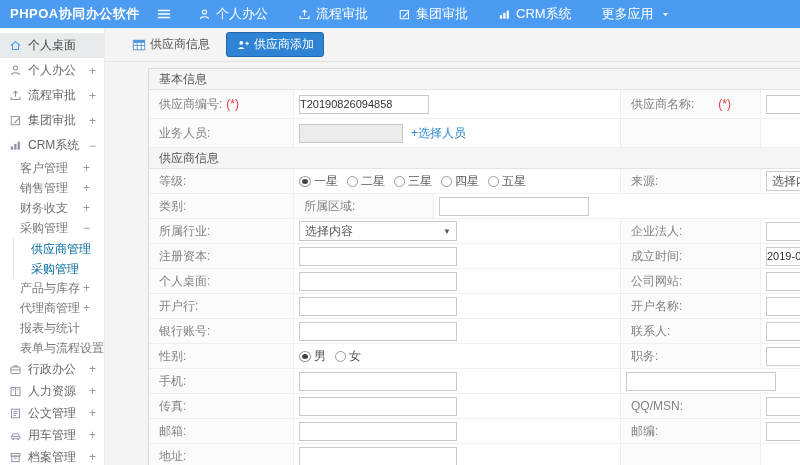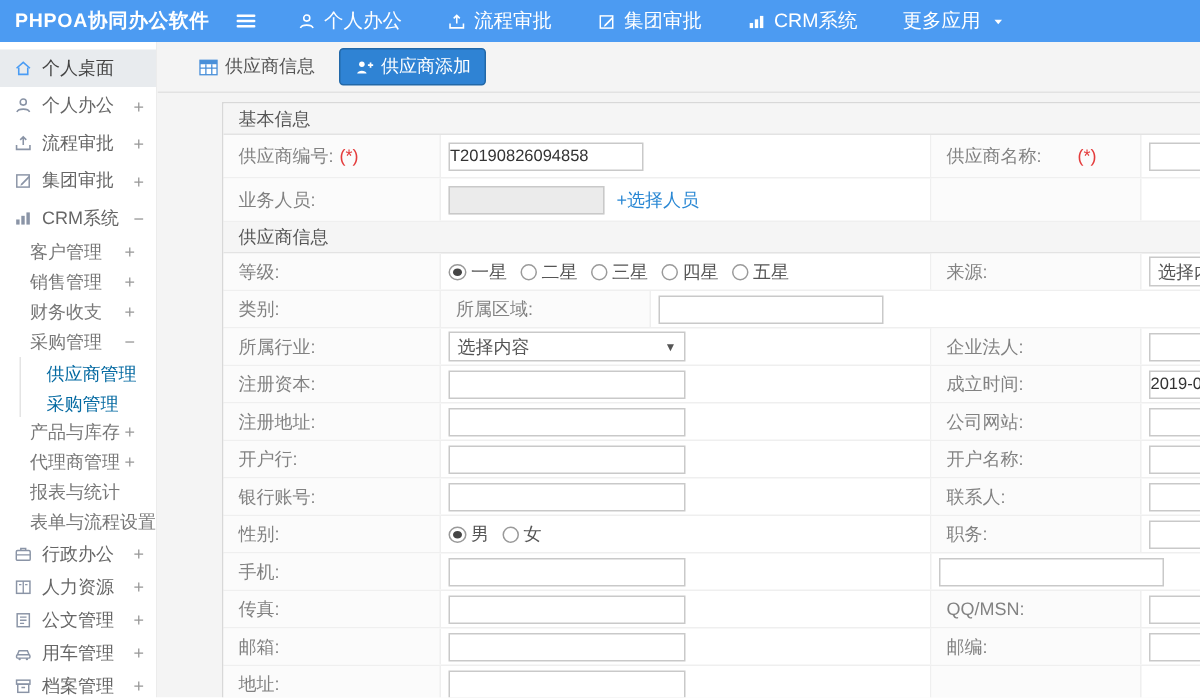--- a/index.html
+++ b/index.html
@@ -378,21 +378,21 @@
           </div>
           <div class="cell lcell2">
             <span class="flabel">成立时间:</span>
           </div>
           <div class="cell fcell2">
             <input class="tin" type="text" value="2019-08-26" style="width: 150px;">
           </div>
         </div>
         <div class="frow std">
           <div class="cell lcell">
-            <span class="flabel">注册地址:</span>
+            <span class="flabel">个人桌面:</span>
           </div>
           <div class="cell fcell1">
             <input class="tin" type="text" value="" style="width: 158px;">
           </div>
           <div class="cell lcell2">
             <span class="flabel">公司网站:</span>
           </div>
           <div class="cell fcell2">
             <input class="tin" type="text" value="" style="width: 150px;">
           </div>

